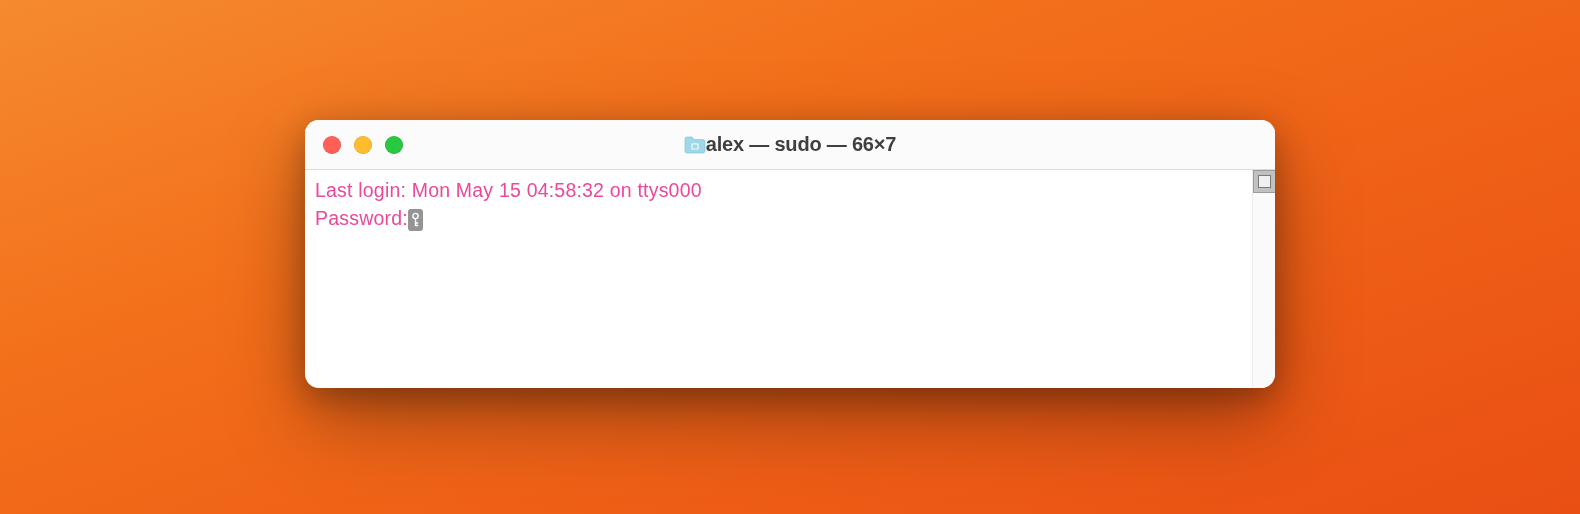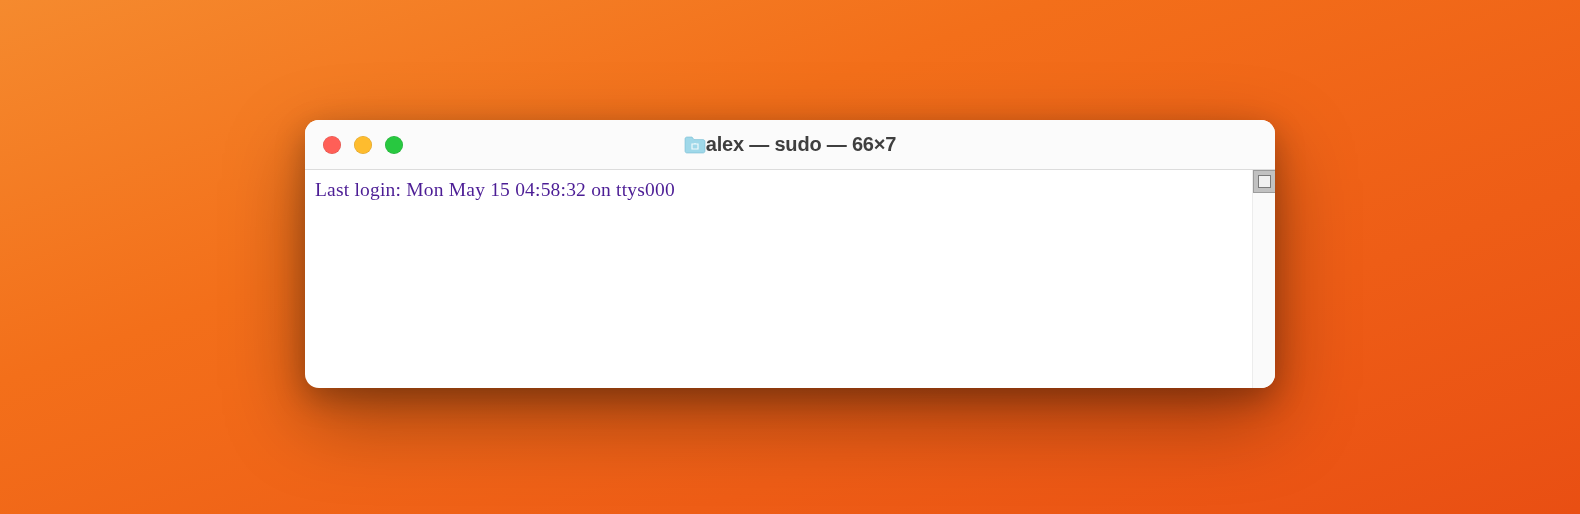--- a/index.html
+++ b/index.html
@@ -69,24 +69,24 @@
       font-weight: 700;
       color: #3f3f3f;
       letter-spacing: -0.2px;
     }
     .term-body-wrap {
       display: flex;
       height: 218px;
     }
     .term-body {
       padding: 6px 8px 10px 10px;
-      font-family: Liberation Serif, serif;
+      font-family: Liberation Sans, sans-serif;
       font-size: 19.5px;
       line-height: 1.45;
-      color: #4c1d95;
+      color: #ec4899;
       white-space: pre;
       flex: 1;
       letter-spacing: 0.2px;
     }
     .term-line {
       display: block;
     }
     .key-icon {
       display: inline-flex;
       vertical-align: baseline;
@@ -138,20 +138,25 @@
       <span class="folder-icon">
         <svg viewBox="0 0 22 18" width="22" height="18">
           <path d="M1 3 C1 1.9 1.9 1 3 1 L8 1 L10 3.6 L19 3.6 C20.1 3.6 21 4.5 21 5.6 L21 15 C21 16.1 20.1 17 19 17 L3 17 C1.9 17 1 16.1 1 15 Z" fill="#9fd8e9" stroke="#78bdd4" stroke-width="0.6"></path>
           <path d="M8 8 L14 8 L14 13 L8 13 Z M11 7 L11 8" stroke="#ffffff" stroke-width="1.2" fill="none" opacity="0.85"></path>
         </svg>
       </span>
       <span class="window-title">alex — sudo — 66×7</span>
     </div>
   </div>
   <div class="term-body-wrap">
-    <div class="term-body"><span class="term-line">Last login: Mon May 15 04:58:32 on ttys000</span></div>
+    <div class="term-body"><span class="term-line">Last login: Mon May 15 04:58:32 on ttys000</span><span class="term-line"><span>Password:</span><span class="key-icon"><svg width="9" height="16" viewBox="0 0 9 16">
+              <circle cx="4.5" cy="4" r="2.6" fill="none" stroke="#ffffff" stroke-width="1.4"></circle>
+              <line x1="4.5" y1="6.6" x2="4.5" y2="14" stroke="#ffffff" stroke-width="1.4"></line>
+              <line x1="4.5" y1="11" x2="7.2" y2="11" stroke="#ffffff" stroke-width="1.4"></line>
+              <line x1="4.5" y1="13.5" x2="7.2" y2="13.5" stroke="#ffffff" stroke-width="1.4"></line>
+            </svg></span></span></div>
     <div class="scrollbar-track">
       <div class="scrollbar-thumb">
         <div class="inner"></div>
       </div>
     </div>
   </div>
 </div>
 
 </body></html>

